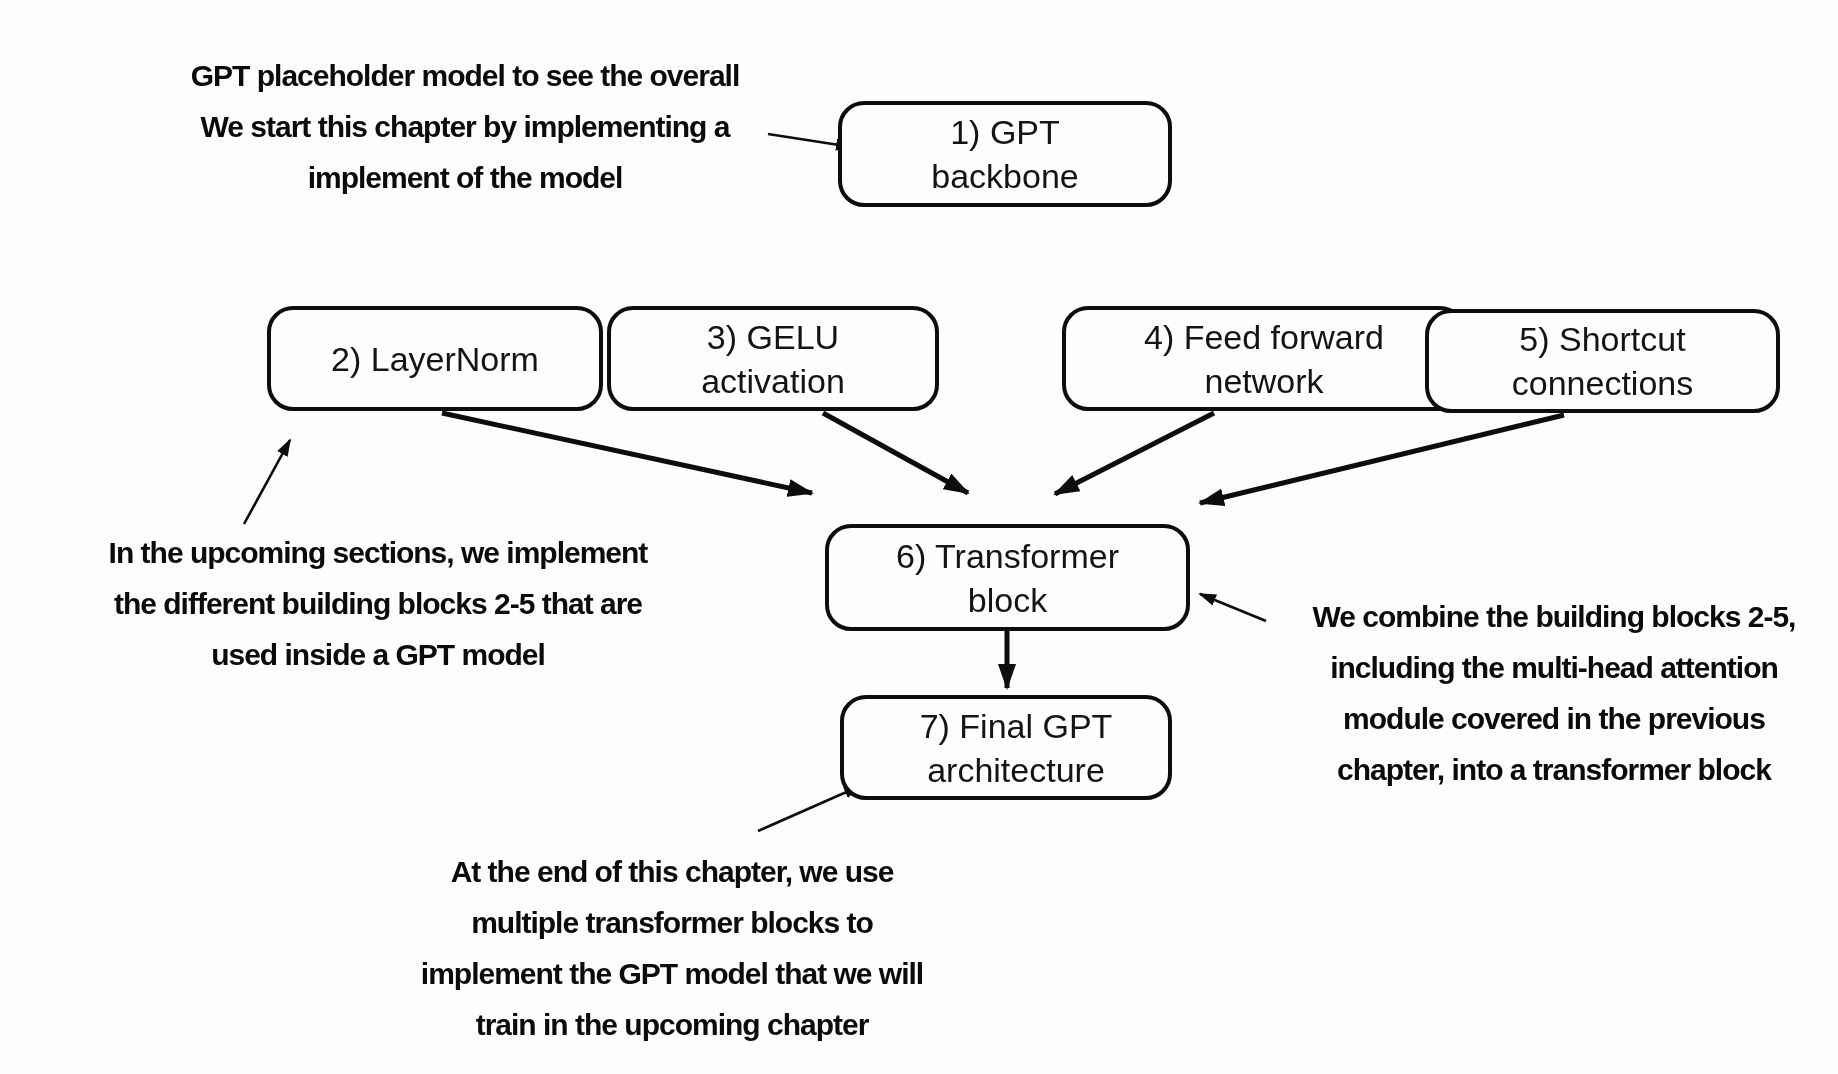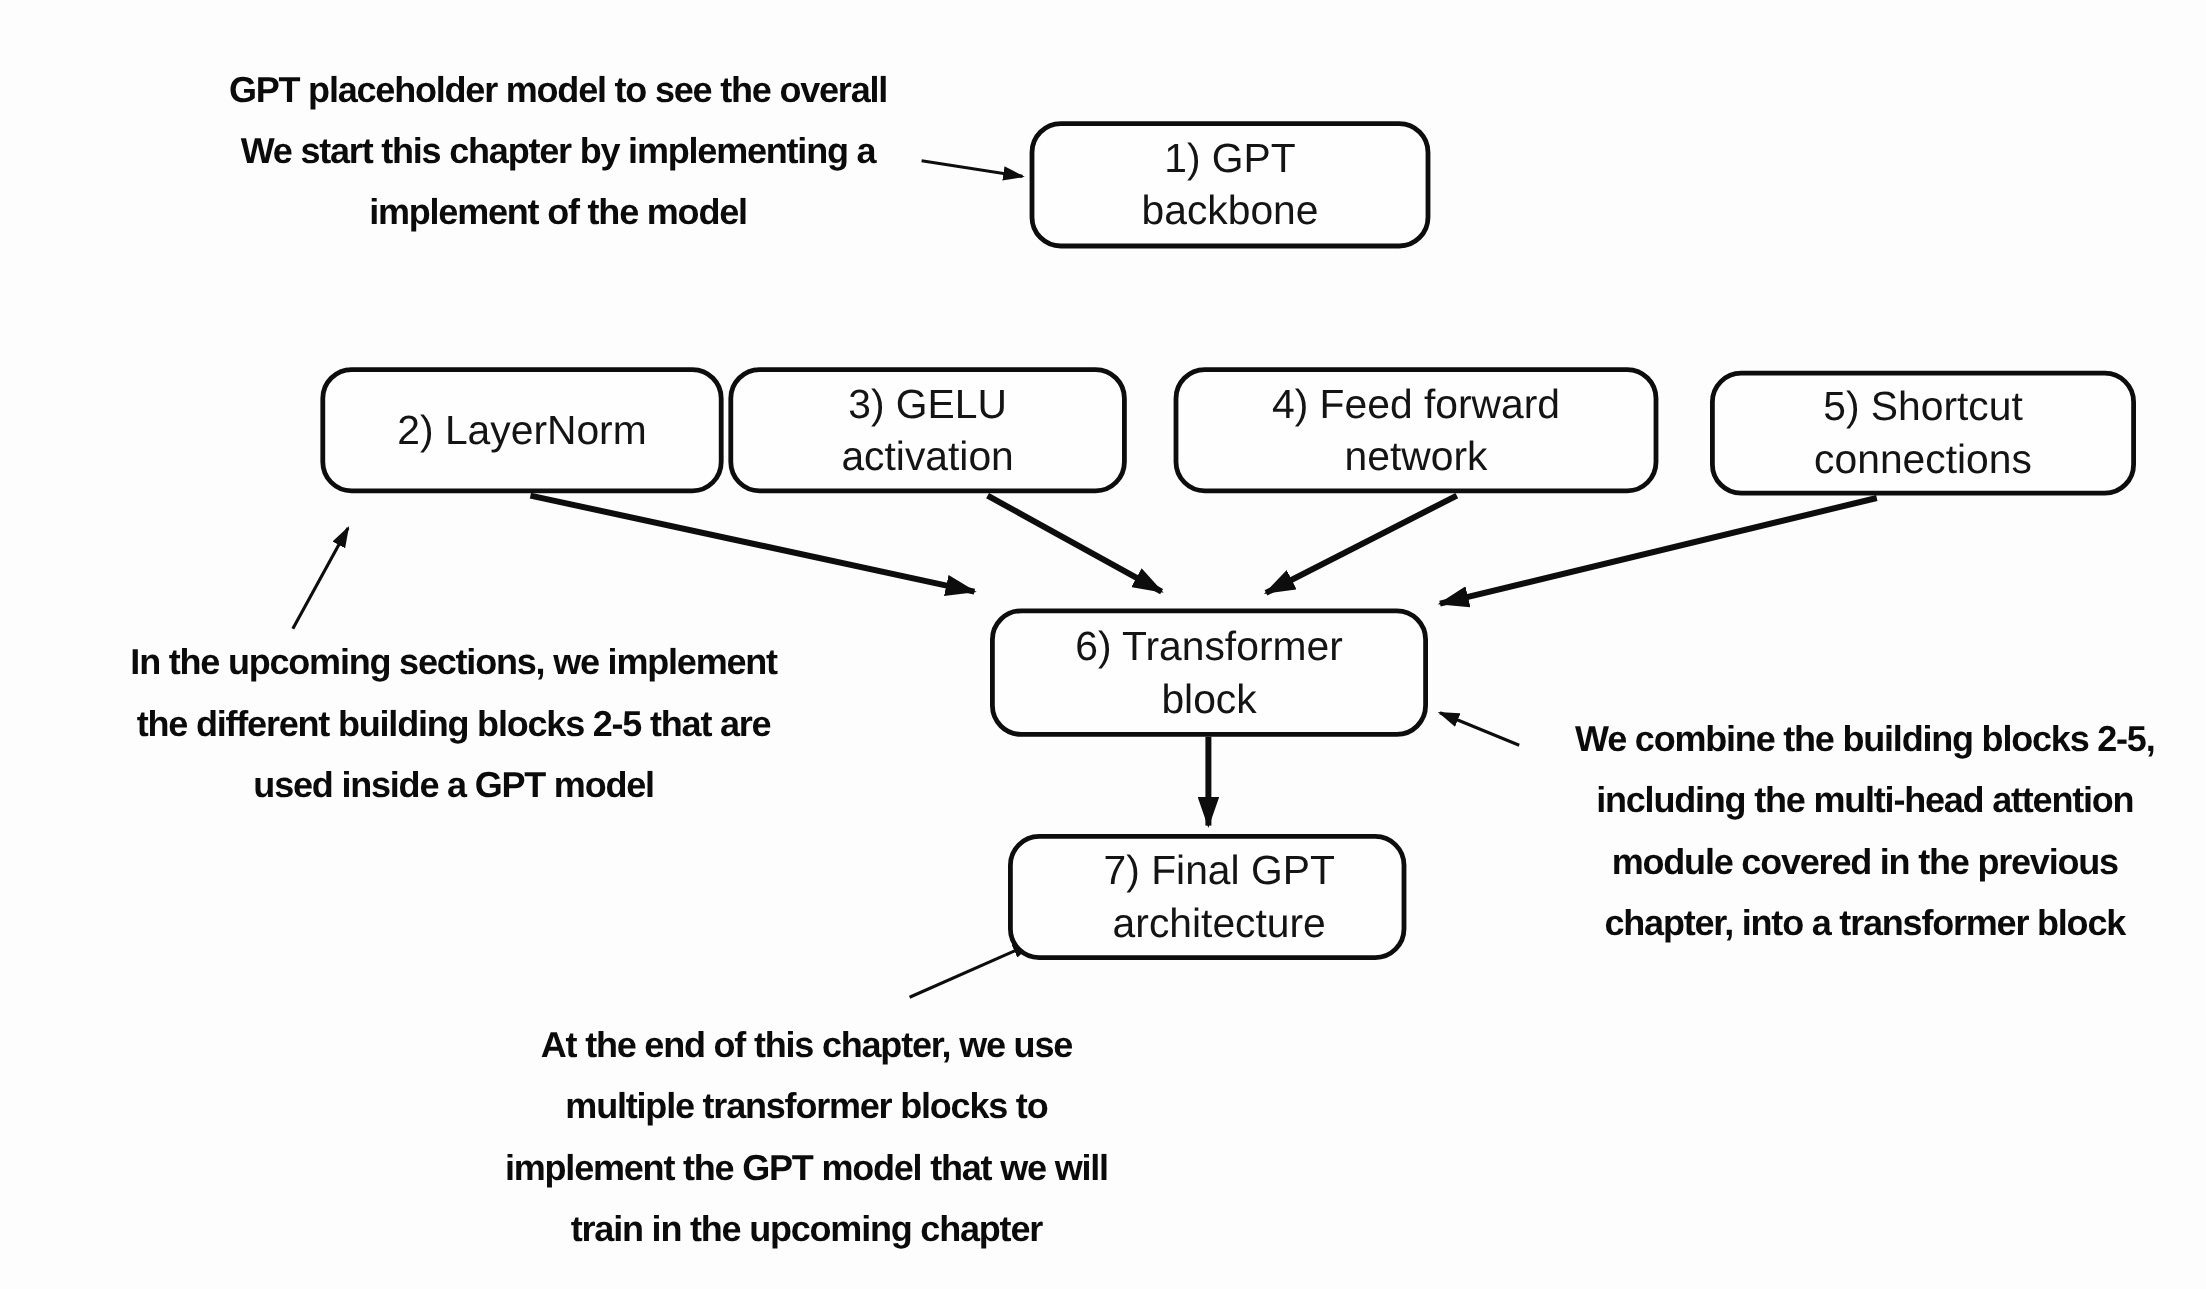--- a/index.html
+++ b/index.html
@@ -60,46 +60,46 @@
     <line x1="442" y1="413" x2="812" y2="493" stroke="#0d0d0d" stroke-width="5" marker-end="url(#head-big)"></line>
     <line x1="823" y1="413" x2="968" y2="493" stroke="#0d0d0d" stroke-width="5" marker-end="url(#head-big)"></line>
     <line x1="1214" y1="413" x2="1055" y2="494" stroke="#0d0d0d" stroke-width="5" marker-end="url(#head-big)"></line>
     <line x1="1564" y1="415" x2="1200" y2="503" stroke="#0d0d0d" stroke-width="5" marker-end="url(#head-big)"></line>
     <line x1="1007" y1="614" x2="1007" y2="688" stroke="#0d0d0d" stroke-width="5" marker-end="url(#head-big)"></line>
 
     <line x1="1266" y1="621" x2="1200" y2="594" stroke="#0d0d0d" stroke-width="2.6" marker-end="url(#head-small)"></line>
     <line x1="758" y1="831" x2="860" y2="786" stroke="#0d0d0d" stroke-width="2.6" marker-end="url(#head-small)"></line>
   </svg>
 
-  <div class="node" style="left:838px;top:101px;width:334px;height:106px;margin-left:20px;">
+  <div class="node" style="left:838px;top:101px;width:334px;height:106px;">
     <div>1) GPT</div>
     <div>backbone</div>
   </div>
 
   <div class="node" style="left:267px;top:306px;width:336px;height:105px;">
     <div>2) LayerNorm</div>
     <div></div>
   </div>
 
   <div class="node" style="left:607px;top:306px;width:332px;height:105px;">
     <div>3) GELU</div>
     <div>activation</div>
   </div>
 
-  <div class="node" style="left:978px;top:306px;width:404px;height:105px;text-align:right;">
+  <div class="node" style="left:1062px;top:306px;width:404px;height:105px;text-align:right;">
     <div>4) Feed forward</div>
     <div>network</div>
   </div>
 
   <div class="node" style="left:1425px;top:309px;width:355px;height:104px;">
     <div>5) Shortcut</div>
     <div>connections</div>
   </div>
 
-  <div class="node" style="left:825px;top:507px;width:365px;height:107px;">
+  <div class="node" style="left:825px;top:524px;width:365px;height:107px;">
     <div>6) Transformer</div>
     <div>block</div>
   </div>
 
   <div class="node" style="left:840px;top:695px;width:332px;height:105px;padding-left:20px;">
     <div>7) Final GPT</div>
     <div>architecture</div>
   </div>
 
   <div class="note" style="left:150px;top:50px;width:630px;">

